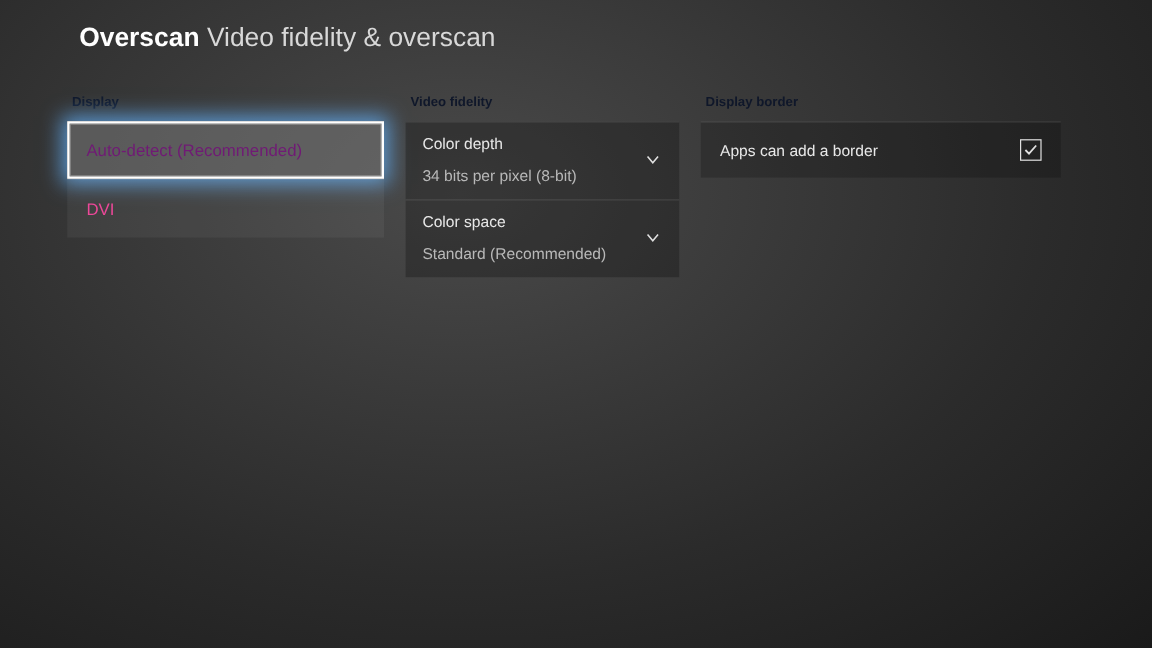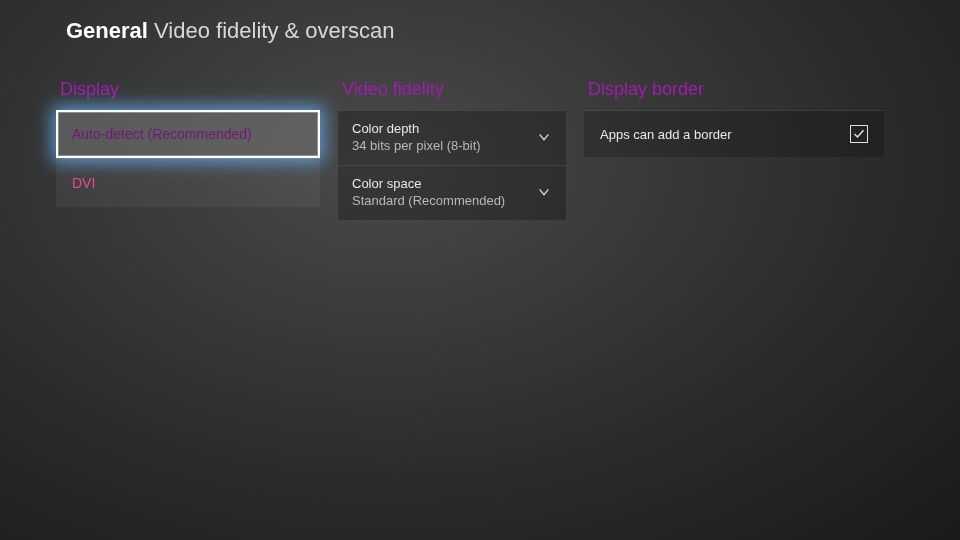--- a/index.html
+++ b/index.html
@@ -32,23 +32,23 @@
       align-items: flex-start;
     }
     .col {
       display: flex;
       flex-direction: column;
     }
     .col-display { width: 264px; }
     .col-fidelity { width: 228px; }
     .col-overscan { width: 300px; }
     .col-label {
-      font-size: 18px;
-      font-weight: 400;
-      color: #a21caf;
+      font-size: 11px;
+      font-weight: 700;
+      color: #0f172a;
       margin-bottom: 10px;
       padding-left: 4px;
     }
     .list-item {
       background: rgba(255,255,255,0.05);
       border-top: 1px solid rgba(255,255,255,0.08);
       padding: 16px 16px;
       font-size: 14px;
       color: #ec4899;
       cursor: pointer;
@@ -68,21 +68,21 @@
       justify-content: space-between;
       align-items: center;
       cursor: pointer;
     }
     .dropdown:first-of-type {
       border-top: none;
     }
     .dropdown .text {
       display: flex;
       flex-direction: column;
-      gap: 2px;
+      gap: 12px;
     }
     .dropdown .label {
       font-size: 13px;
       color: #e8e8e8;
     }
     .dropdown .value {
       font-size: 13px;
       color: #b8b8b8;
     }
     .chevron {
@@ -131,21 +131,21 @@
       height: 12px;
       stroke: #e0e0e0;
       stroke-width: 2;
       fill: none;
     }
   </style>
 </head>
 <body>
 
 <div class="header">
-  <span class="bold">General</span>
+  <span class="bold">Overscan</span>
   <span>Video fidelity &amp; overscan</span>
 </div>
 
 <div class="columns">
 
   <div class="col col-display">
     <div class="col-label">Display</div>
     <div class="list-item selected">
       <span>Auto-detect (Recommended)</span>
     </div>

